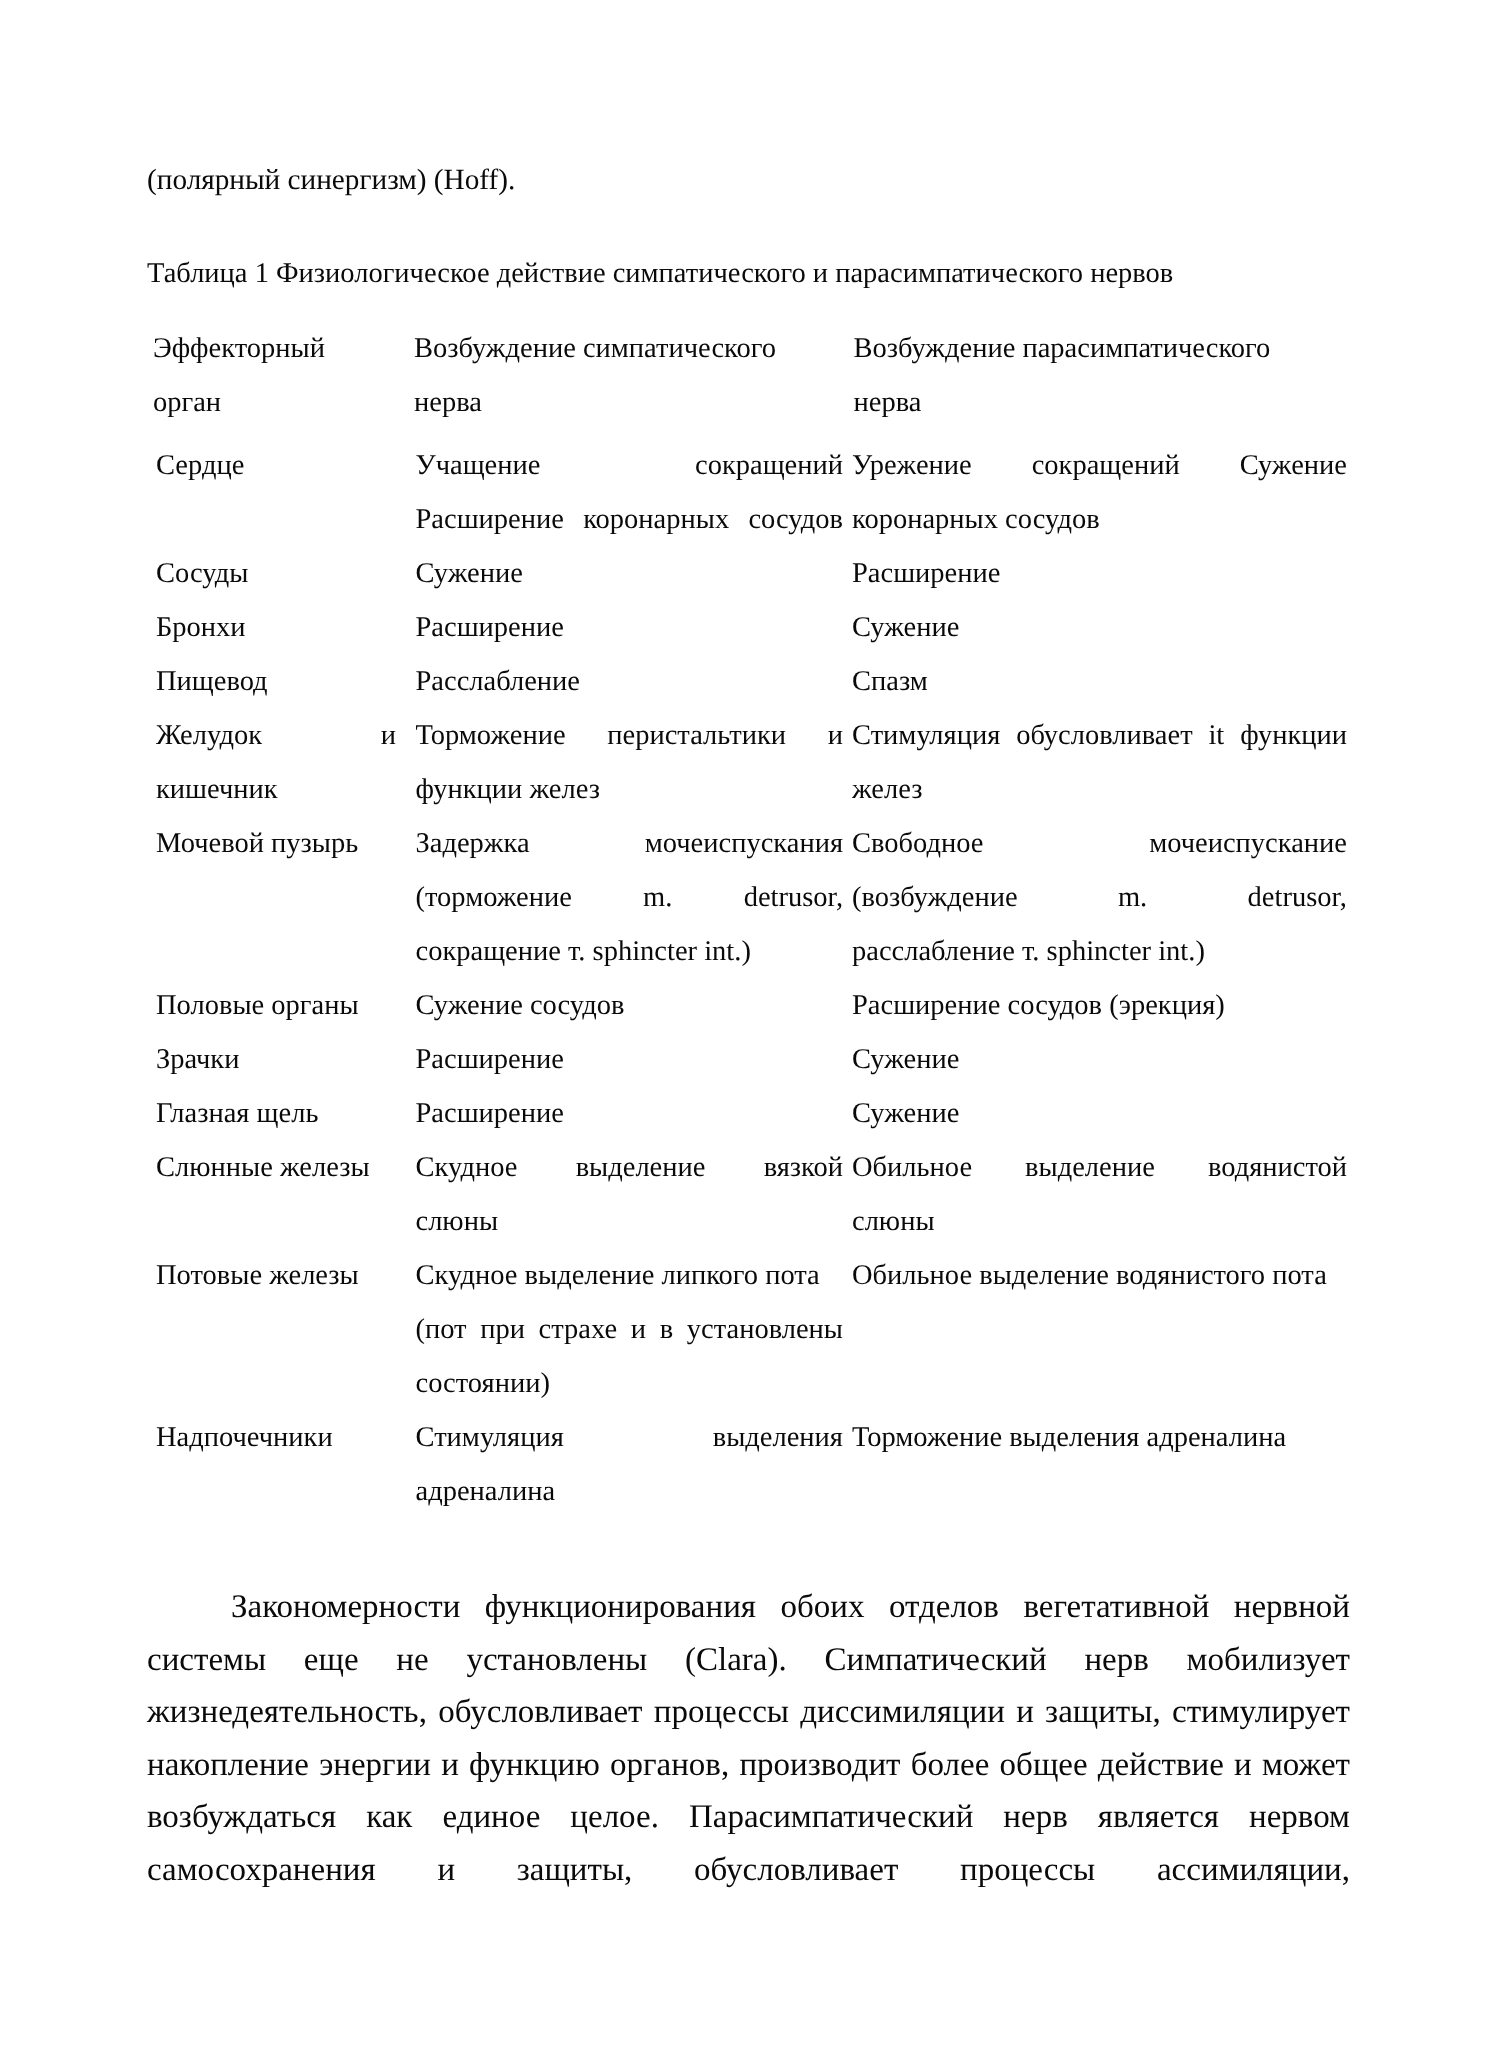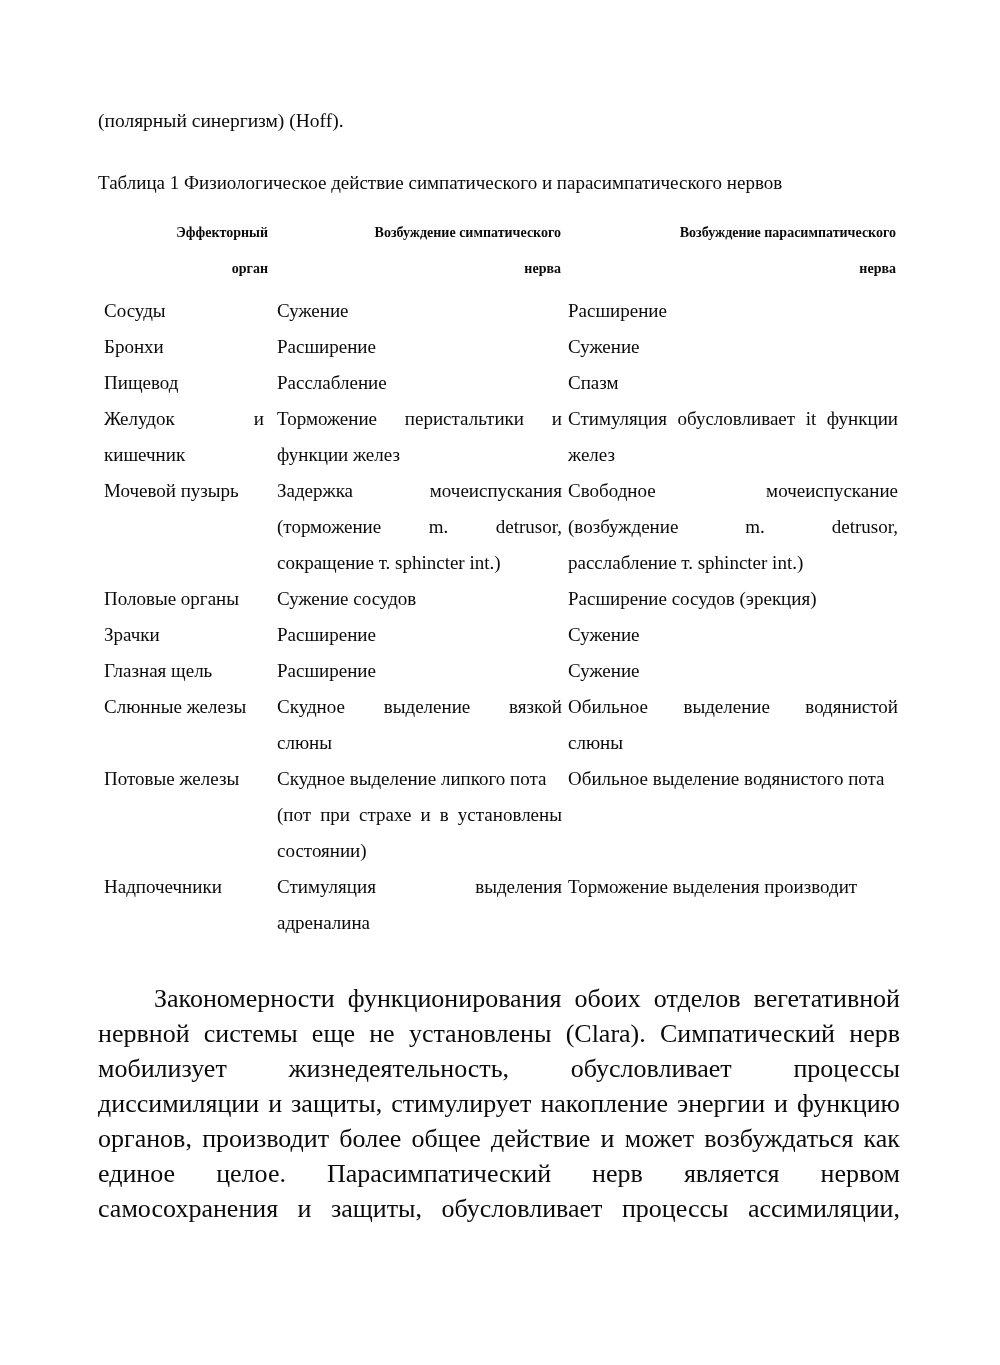--- a/index.html
+++ b/index.html
@@ -59,25 +59,25 @@
   table.doc-table col.c3 { width: 335px; }
 
   table.doc-table th,
   table.doc-table td {
     border: 0;
     padding: 0;
     vertical-align: top;
   }
 
   table.doc-table thead th {
-    font-weight: bold;
-    text-align: right;
+    font-weight: normal;
+    text-align: left;
     line-height: 36px;
     padding: 0 4px 6px 4px;
-    font-size: 14px;
+    font-size: 19px;
   }
   table.doc-table thead th .hd {
     display: block;
   }
 
   table.doc-table tbody td {
     line-height: 36px;
     padding: 0 0 0 0;
     text-align: justify;
     text-justify: inter-word;
@@ -103,21 +103,21 @@
     padding-right: 3px;
   }
   table.doc-table tbody td.col3 {
     padding-left: 3px;
     padding-right: 2px;
   }
 
   
   .closing {
     margin-top: 40px;
-    font-size: 26px;
+    font-size: 22px;
     line-height: 35px;
     text-align: justify;
     text-align-last: justify;
     text-indent: 56px;
     hyphens: none;
   }
 </style>
 </head>
 <body>
 
@@ -146,20 +146,33 @@
           </th>
           <th>
             <span class="hd">Возбуждение парасимпатического</span>
             <span class="hd">нерва</span>
           </th>
         </tr>
       </thead>
       <tbody id="table-body">
           <tr>
             <td class="col1">
+              <span class="l">Сердце</span>
+            </td>
+            <td class="col2">
+              <span class="j">Учащение сокращений</span>
+              <span class="j">Расширение коронарных сосудов</span>
+            </td>
+            <td class="col3">
+              <span class="j">Урежение сокращений Сужение</span>
+              <span class="l">коронарных сосудов</span>
+            </td>
+          </tr>
+          <tr>
+            <td class="col1">
               <span class="l">Сосуды</span>
             </td>
             <td class="col2">
               <span class="l">Сужение</span>
             </td>
             <td class="col3">
               <span class="l">Расширение</span>
             </td>
           </tr>
           <tr>
@@ -274,21 +287,21 @@
           </tr>
           <tr>
             <td class="col1">
               <span class="l">Надпочечники</span>
             </td>
             <td class="col2">
               <span class="j">Стимуляция выделения</span>
               <span class="l">адреналина</span>
             </td>
             <td class="col3">
-              <span class="l">Торможение выделения производит</span>
+              <span class="l">Торможение выделения адреналина</span>
             </td>
           </tr>
         </tbody>
     </table>
 
     <p class="closing">Закономерности функционирования обоих отделов вегетативной нервной системы еще не установлены (Clara). Симпатический нерв мобилизует жизнедеятельность, обусловливает процессы диссимиляции и защиты, стимулирует накопление энергии и функцию органов, производит более общее действие и может возбуждаться как единое целое. Парасимпатический нерв является нервом самосохранения и защиты, обусловливает процессы ассимиляции,</p>
 
   </div>
 </div>
 

